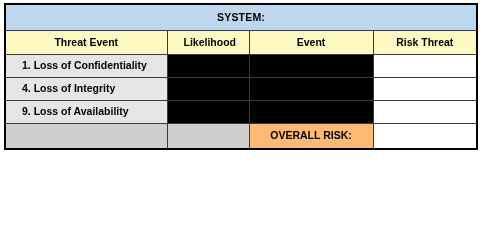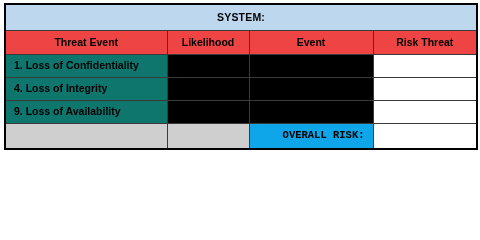--- a/index.html
+++ b/index.html
@@ -26,21 +26,21 @@
     width: 472px;
     height: 147px;
     border-collapse: collapse;
     table-layout: fixed;
     border: 2px solid #000000;
     background: #ffffff;
   }
 
   table.risk-table td {
     border: 1px solid #3a3a3a;
-    padding: 0 8px;
+    padding: 0 16px;
     font-size: 10.5px;
     font-weight: bold;
     color: #000000;
     line-height: 1.1;
     vertical-align: middle;
     box-sizing: border-box;
   }
 
   
   col.c-threat      { width: 162px; }
@@ -53,33 +53,33 @@
     background: #bdd7ee;
     text-align: center;
     font-size: 12.5px;
     height: 25px;
     border-bottom: 2px solid #000000;
     letter-spacing: 0.2px;
   }
 
   
   .row-colheads td {
-    background: #ef4444;
+    background: #fef9c3;
     text-align: center;
     font-size: 11.5px;
     height: 23px;
     border-top: 1px solid #3a3a3a;
     border-bottom: 2px solid #000000;
   }
 
   
   .row-threat td { height: 22px; }
 
   .cell-threat {
-    background: #0f766e;
+    background: #e5e5e5;
     text-align: left;
     padding-left: 7px;
     font-size: 10.5px;
   }
 
   .cell-redacted {
     background: #000000;
     border-left: 1px solid #000000;
     border-right: 1px solid #000000;
     border-top: 1px solid #000000;
@@ -93,25 +93,24 @@
 
   
   .row-overall td {
     height: 24px;
     border-top: 2px solid #000000;
   }
   .cell-blank-gray {
     background: #cfcfcf;
   }
   .cell-overall-label {
-    background: #0ea5e9;
-    text-align: right;
+    background: #fdba74;
+    text-align: center;
     padding-right: 8px;
     font-size: 11px;
-    font-family: Liberation Mono, monospace;
   }
   .cell-overall-value {
     background: #ffffff;
   }
 </style>
 </head>
 <body>
 
 <div class="risk-table-wrap">
   <table class="risk-table">

